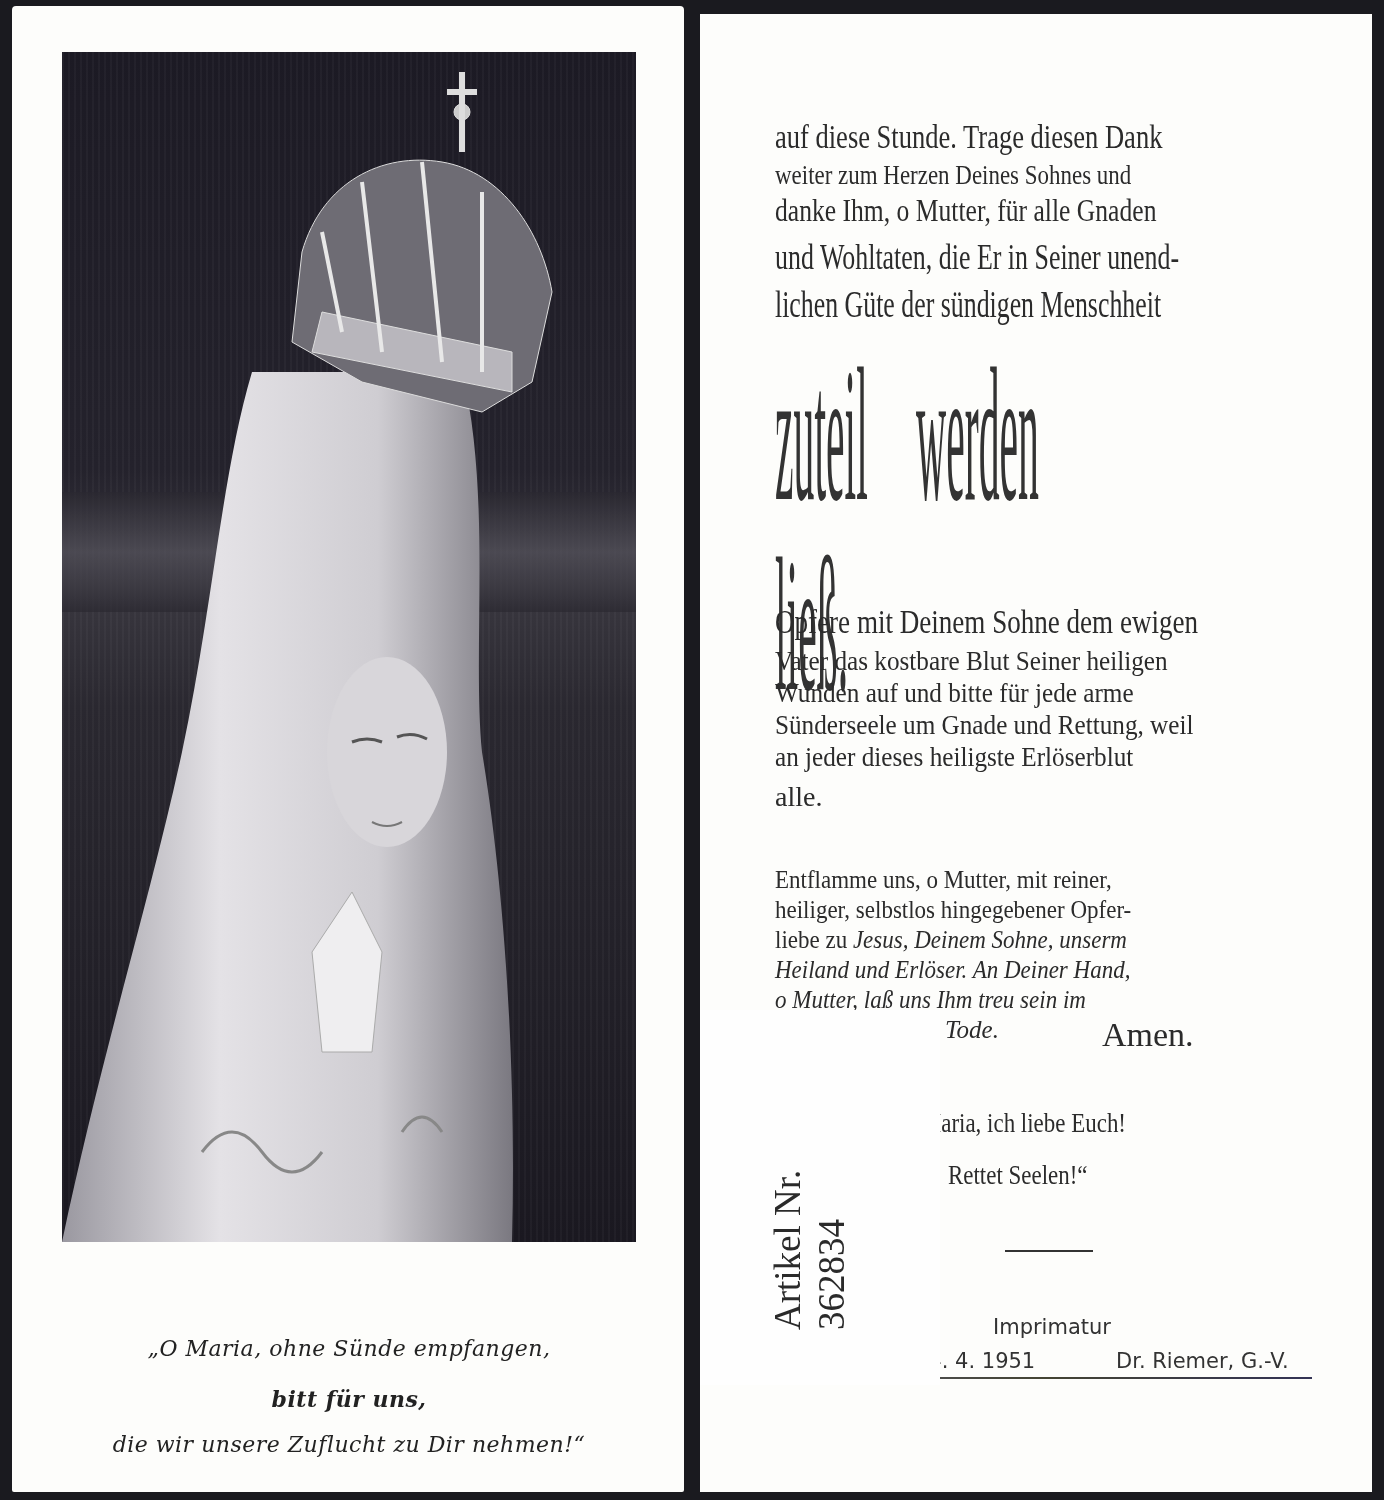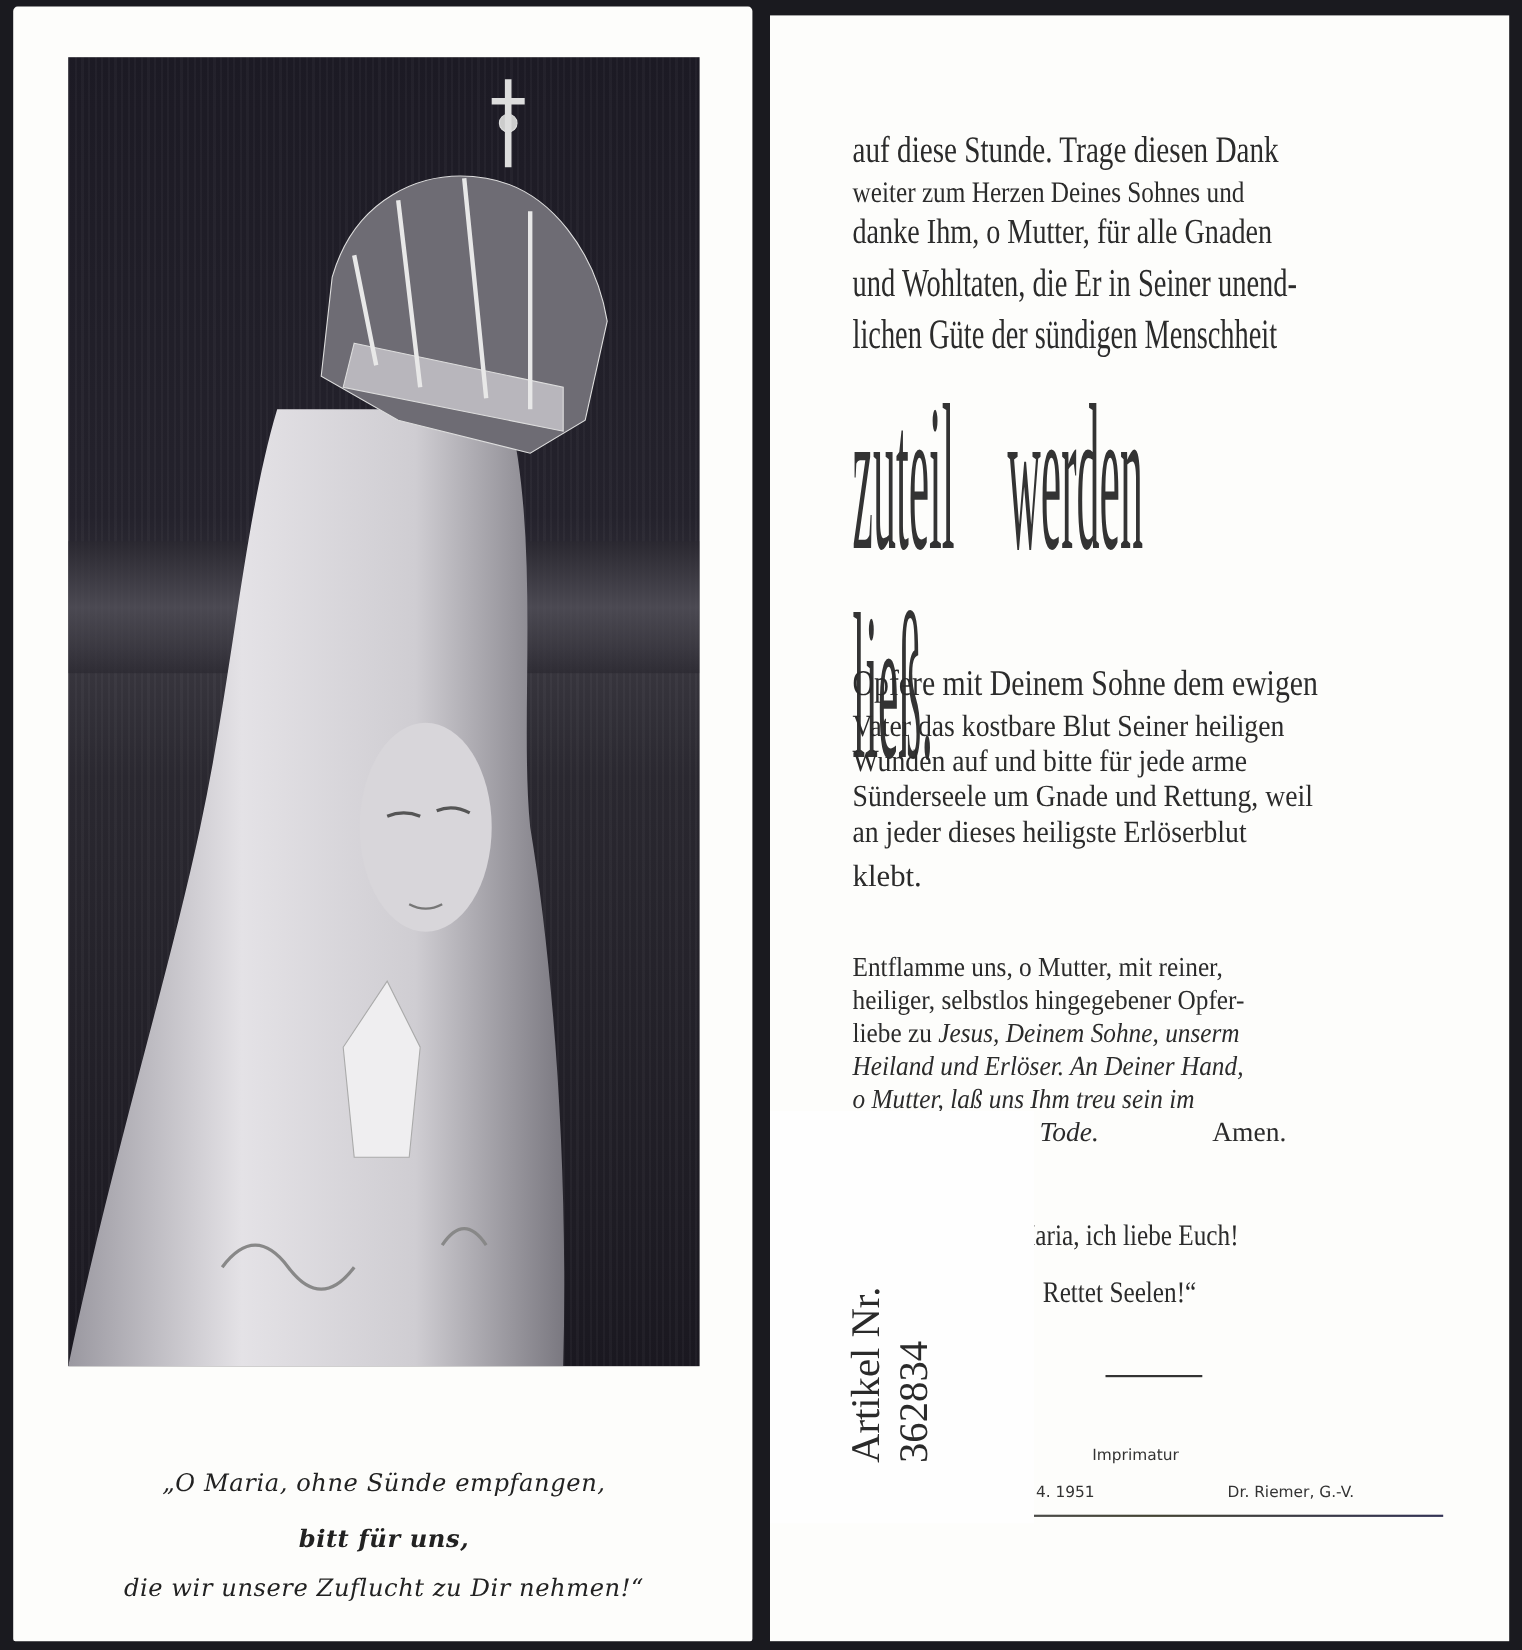--- a/index.html
+++ b/index.html
@@ -32,21 +32,21 @@
   }
   .condensed { font-family:"Liberation Serif", serif; transform-origin:left top; }
   .it { font-style:italic; }
   .sticker {
     position:absolute; left:700px; top:1010px; width:240px; height:375px; background:#fefefe;
   }
   .artikel {
     position:absolute; font-family:"Liberation Serif", serif; font-size:37px; color:#2a2a2a;
     transform:rotate(-90deg); transform-origin:left top; white-space:nowrap;
   }
-  .impr { position:absolute; font-family:"DejaVu Sans", sans-serif; font-size:14px; color:#333; }
+  .impr { position:absolute; font-family:"DejaVu Sans", sans-serif; font-size:21px; color:#333; }
 </style>
 </head>
 <body>
 
 <div class="card" id="card-left"></div>
 <div class="photo" title="Statue of Our Lady of Fatima wearing a jeweled crown, hands folded in prayer">
   <svg width="574" height="1190" viewBox="0 0 574 1190">
     <defs>
       <linearGradient id="robe" x1="0" x2="1" y1="0" y2="0">
         <stop offset="0" stop-color="#9a98a0"></stop>
@@ -96,33 +96,33 @@
 </div>
 
 <div class="para condensed" style="top:340px;left:775px;font-size:190px;line-height:1;transform:scaleX(0.22);width:1200px;color:#333;">zuteil werden ließ.</div>
 
 <div>
   <div class="para" style="top:604px;font-size:33px;transform:scaleX(0.82);transform-origin:left top;width:645px;">Opfere mit Deinem Sohne dem ewigen</div>
   <div class="para" style="top:645px;font-size:28px;transform:scaleX(0.9);transform-origin:left top;width:588px;">Vater das kostbare Blut Seiner heiligen</div>
   <div class="para" style="top:677px;font-size:28px;transform:scaleX(0.9);transform-origin:left top;width:588px;">Wunden auf und bitte für jede arme</div>
   <div class="para" style="top:709px;font-size:28px;transform:scaleX(0.9);transform-origin:left top;width:588px;">Sünderseele um Gnade und Rettung, weil</div>
   <div class="para" style="top:741px;font-size:28px;transform:scaleX(0.9);transform-origin:left top;width:588px;">an jeder dieses heiligste Erlöserblut</div>
-  <div class="para" style="top:781px;font-size:28px;text-align:left;">klebt.</div>
+  <div class="para" style="top:781px;font-size:28px;text-align:left;">alle.</div>
 </div>
 
 <div>
   <div class="para" style="top:866px;font-size:25px;transform:scaleX(0.92);transform-origin:left top;width:575px;">Entflamme uns, o Mutter, mit reiner,</div>
   <div class="para" style="top:896px;font-size:25px;transform:scaleX(0.92);transform-origin:left top;width:575px;">heiliger, selbstlos hingegebener Opfer-</div>
   <div class="para" style="top:926px;font-size:25px;transform:scaleX(0.92);transform-origin:left top;width:575px;text-align:left;">
     <span>liebe zu </span><span class="it">Jesus, Deinem Sohne, unserm</span>
   </div>
   <div class="para it" style="top:956px;font-size:25px;transform:scaleX(0.92);transform-origin:left top;width:575px;">Heiland und Erlöser. An Deiner Hand,</div>
   <div class="para it" style="top:986px;font-size:25px;transform:scaleX(0.92);transform-origin:left top;width:575px;height:24px;overflow:hidden;">o Mutter, laß uns Ihm treu sein im</div>
   <div class="para it" style="top:1016px;left:895px;width:auto;font-size:25px;">d im Tode.</div>
-  <div class="para" style="top:1016px;left:1102px;width:auto;font-size:25px;">Amen.</div>
+  <div class="para" style="top:1016px;left:1102px;width:auto;font-size:34px;">Amen.</div>
 </div>
 
 <div class="para" style="top:1108px;left:880px;width:auto;font-size:27px;transform:scaleX(0.85);transform-origin:left top;">sus, Maria, ich liebe Euch!</div>
 <div class="para" style="top:1160px;left:948px;width:auto;font-size:27px;transform:scaleX(0.85);transform-origin:left top;">Rettet Seelen!“</div>
 
 <div style="position:absolute;left:1005px;top:1250px;width:88px;height:2px;background:#333;"></div>
 
 <div class="impr" style="left:993px;top:1315px;">Imprimatur</div>
 <div class="impr" style="left:915px;top:1349px;">14. 4. 1951</div>
 <div class="impr" style="left:1080px;top:1349px;margin-left:36px;">Dr. Riemer, G.-V.</div>

